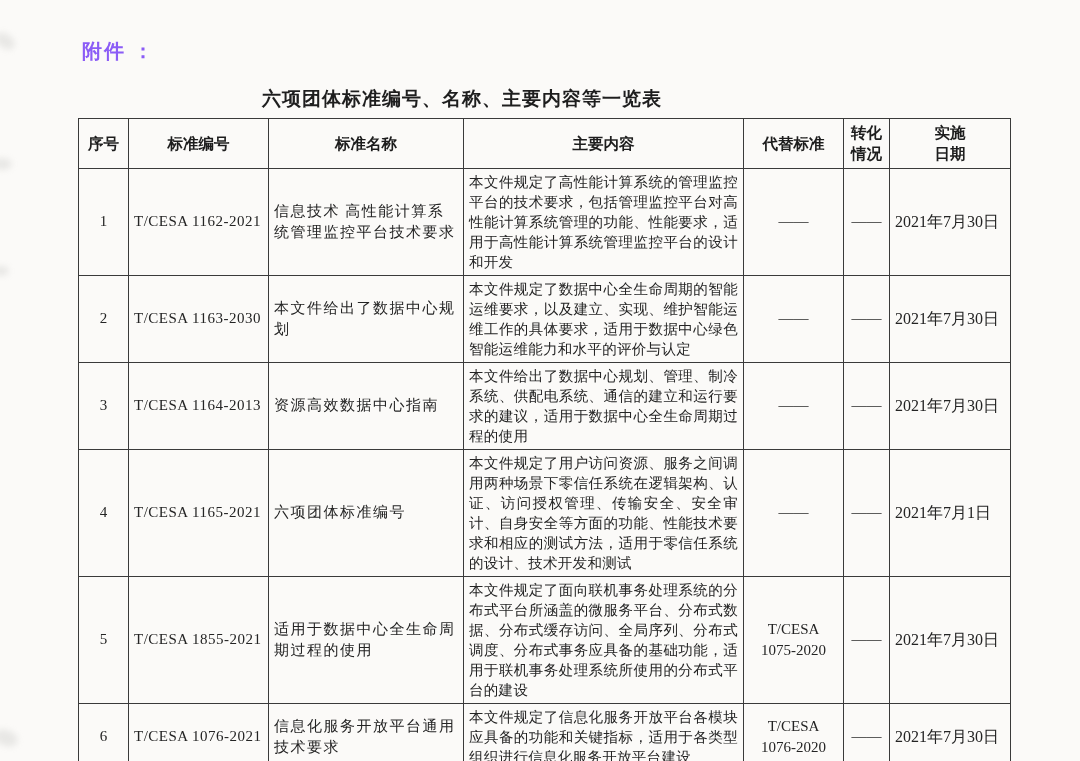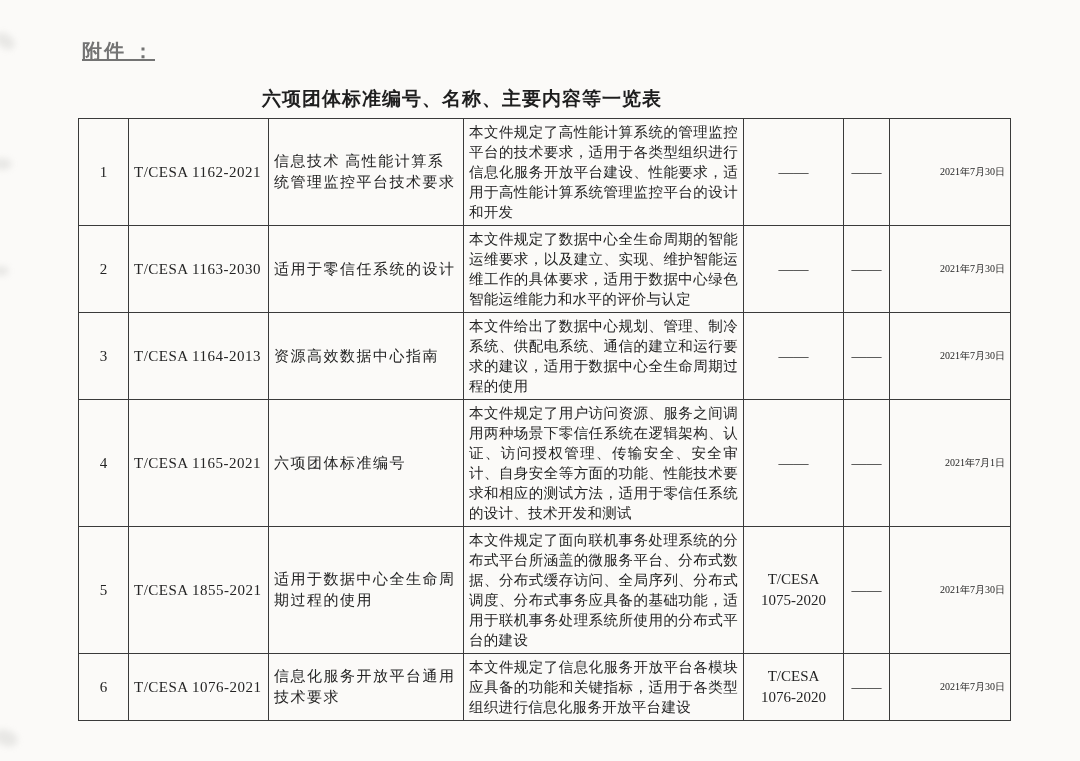--- a/index.html
+++ b/index.html
@@ -23,22 +23,21 @@
   .smudge.s3 { left: -7px; top: 266px; width: 16px; height: 10px; }
   .smudge.s4 { left: -6px; top: 730px; width: 24px; height: 16px; transform: rotate(20deg); }
 
   .attachment {
     position: absolute;
     left: 82px;
     top: 38px;
     font-size: 20px;
     font-weight: bold;
     letter-spacing: 2px;
-    color: #737373;
-    text-decoration: underline;
+    color: #8b5cf6;
   }
   .doc-title {
     position: absolute;
     left: 0;
     top: 86px;
     width: 924px;
     text-align: center;
     font-size: 19px;
     font-weight: bold;
     letter-spacing: 1px;
@@ -82,21 +81,21 @@
   tr.r3 { height: 110px; }
   tr.r4 { height: 114px; }
   tr.r5 { height: 67px; }
 
   .cell-seq  { text-align: center; font-family: "Liberation Serif", serif; }
   .cell-code { letter-spacing: 0.5px; white-space: nowrap; }
   .cell-name { text-align: left; padding-left: 8px; padding-right: 6px; letter-spacing: 1.5px; }
   .cell-main { text-align: justify; padding-left: 7px; padding-right: 6px; font-size: 14.5px; letter-spacing: 0.3px; }
   .cell-repl { text-align: center; }
   .cell-conv { text-align: center; }
-  .cell-date { text-align: right; white-space: nowrap; font-size: 10px; }
+  .cell-date { text-align: left; white-space: nowrap; font-size: 16px; }
 </style>
 </head>
 <body>
 
 <div class="smudge s1"></div>
 <div class="smudge s2"></div>
 <div class="smudge s3"></div>
 <div class="smudge s4"></div>
 
 <div class="attachment">附件 ：</div>
@@ -106,33 +105,44 @@
   <colgroup>
     <col class="c-seq">
       <col class="c-code">
       <col class="c-name">
       <col class="c-main">
     <col class="c-repl">
       <col class="c-conv">
       <col class="c-date">
   </colgroup>
   <tbody>
+      <tr class="hdr">
+    <th>序号</th>
+    <th>标准编号</th>
+    <th>标准名称</th>
+    <th>主要内容</th>
+    <th>代替标准</th>
+    <th>转化
+情况</th>
+    <th>实施
+日期</th>
+  </tr>
   <tr class="r0">
     <td class="cell-seq">1</td>
     <td class="cell-code">T/CESA 1162-2021</td>
     <td class="cell-name">信息技术 高性能计算系统管理监控平台技术要求</td>
-    <td class="cell-main">本文件规定了高性能计算系统的管理监控平台的技术要求，适用于各类型组织进行信息化服务开放平台建设、性能要求，适用于高性能计算系统管理监控平台的设计和开发</td>
+    <td class="cell-main">本文件规定了高性能计算系统的管理监控平台的技术要求，包括管理监控平台对高性能计算系统管理的功能、性能要求，适用于高性能计算系统管理监控平台的设计和开发</td>
     <td class="cell-repl">——</td>
     <td class="cell-conv">——</td>
     <td class="cell-date">2021年7月30日</td>
   </tr>
   <tr class="r1">
     <td class="cell-seq">2</td>
     <td class="cell-code">T/CESA 1163-2030</td>
-    <td class="cell-name">适用于零信任系统的设计</td>
+    <td class="cell-name">本文件给出了数据中心规划</td>
     <td class="cell-main">本文件规定了数据中心全生命周期的智能运维要求，以及建立、实现、维护智能运维工作的具体要求，适用于数据中心绿色智能运维能力和水平的评价与认定</td>
     <td class="cell-repl">——</td>
     <td class="cell-conv">——</td>
     <td class="cell-date">2021年7月30日</td>
   </tr>
   <tr class="r2">
     <td class="cell-seq">3</td>
     <td class="cell-code">T/CESA 1164-2013</td>
     <td class="cell-name">资源高效数据中心指南</td>
     <td class="cell-main">本文件给出了数据中心规划、管理、制冷系统、供配电系统、通信的建立和运行要求的建议，适用于数据中心全生命周期过程的使用</td>

